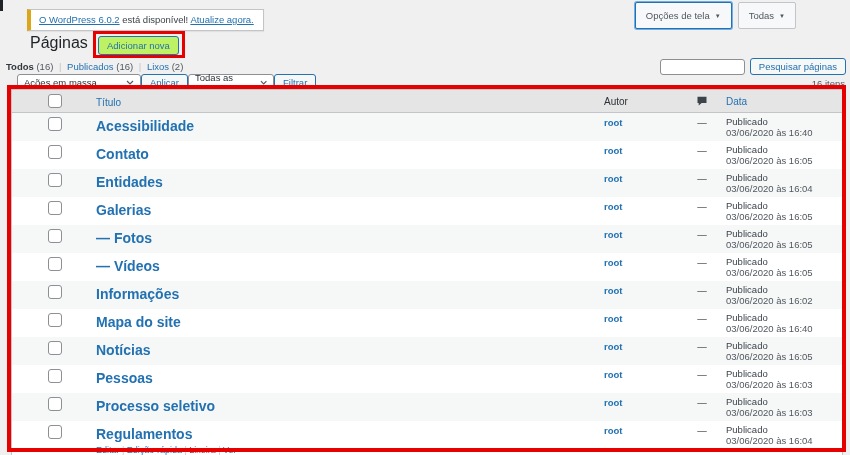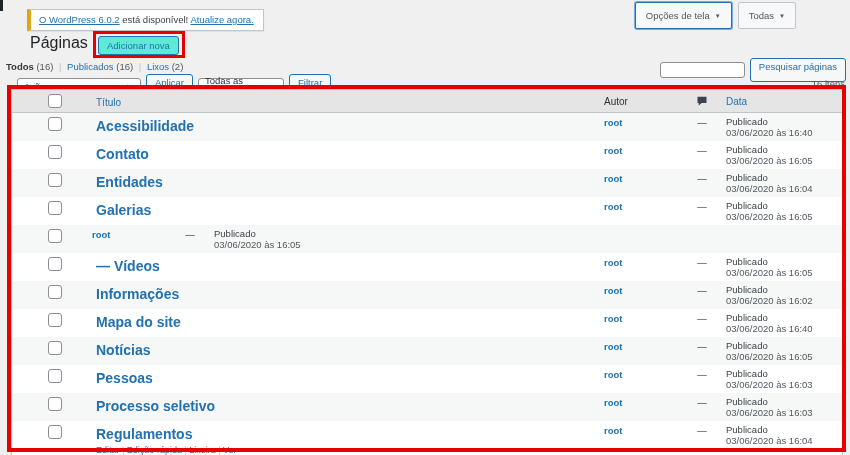--- a/index.html
+++ b/index.html
@@ -18,38 +18,38 @@
   
   .screen-meta{position:absolute;top:2px;right:54px;display:flex;gap:6px;}
   .meta-btn{display:flex;align-items:center;gap:5px;background:#f7f8f9;border:1px solid #c3c4c7;
     border-radius:2px;padding:3px 10px;font-size:9.5px;color:#50575e;height:27px;box-sizing:border-box;}
   .meta-btn.focused{border-color:#2271b1;box-shadow:0 0 0 1px #72aee6;}
   .meta-arrow{font-size:6px;color:#50575e;line-height:1;}
 
   
   .page-title{position:absolute;left:30px;top:34px;margin:0;font-size:16px;font-weight:400;color:#1d2327;}
   .add-new-btn{position:absolute;left:98px;top:36px;padding:3px 8px;font-size:9.5px;color:#2271b1;
-    background:#5eead4;border:1px solid #2271b1;border-radius:3px;line-height:11px;}
+    background:#bef264;border:1px solid #2271b1;border-radius:3px;line-height:11px;}
 
   
   .views{position:absolute;left:6px;top:61px;font-size:9.5px;color:#646970;white-space:nowrap;}
   .views a{color:#2271b1;}
   .views a.current{color:#32373c;font-weight:700;}
   .views .count{color:#50575e;font-weight:400;}
   .views .sep{color:#c3c4c7;margin:0 3px;}
 
   
-  .toolbar{position:absolute;left:6px;top:74px;display:flex;gap:5px;align-items:center;padding-left:11px;}
+  .toolbar{position:absolute;left:6px;top:74px;display:flex;align-items:center;padding-left:11px;}
   .select{display:flex;align-items:center;justify-content:space-between;gap:6px;background:#fff;
     border:1px solid #8c8f94;border-radius:3px;font-size:9.5px;color:#2c3338;padding:0 6px;
     height:17px;box-sizing:border-box;}
   .sel-bulk{width:124px;}
   .sel-dates{width:86px;}
   .btn-sec{background:#f6f7f7;border:1px solid #2271b1;color:#2271b1;border-radius:3px;
-    font-size:9.5px;padding:0 8px;height:24px;line-height:15px;box-sizing:border-box;display:inline-block;}
+    font-size:9.5px;padding:0 8px;height:17px;line-height:15px;box-sizing:border-box;display:inline-block;}
 
   
   .search{position:absolute;top:58px;right:4px;display:flex;gap:5px;align-items:center;}
   .search input{width:85px;height:16px;border:1px solid #8c8f94;border-radius:3px;box-sizing:border-box;
     font-size:10px;padding:1px 5px;background:#fff;color:#2c3338;outline:none;}
   .item-count{position:absolute;top:78px;right:5px;font-size:9.5px;color:#50575e;}
 
   
   .table{position:absolute;left:11px;top:89px;width:832px;background:#fff;
     border:1px solid #c3c4c7;box-sizing:border-box;}
@@ -188,20 +188,21 @@
           </div>
           <div class="c-title"><a class="rowtitle">Galerias</a></div>
           <div class="c-author"><a>root</a></div>
           <div class="c-comments"><span>—</span></div>
           <div class="c-date"><span class="status">Publicado</span><span>03/06/2020 às 16:05</span></div>
         </div>
         <div class="tr alt">
           <div class="c-check">
             <span class="cb"></span>
           </div>
+          <div class="c-title"><a class="rowtitle">— Fotos</a></div>
           <div class="c-author"><a>root</a></div>
           <div class="c-comments"><span>—</span></div>
           <div class="c-date"><span class="status">Publicado</span><span>03/06/2020 às 16:05</span></div>
         </div>
         <div class="tr">
           <div class="c-check">
             <span class="cb"></span>
           </div>
           <div class="c-title"><a class="rowtitle">— Vídeos</a></div>
           <div class="c-author"><a>root</a></div>

